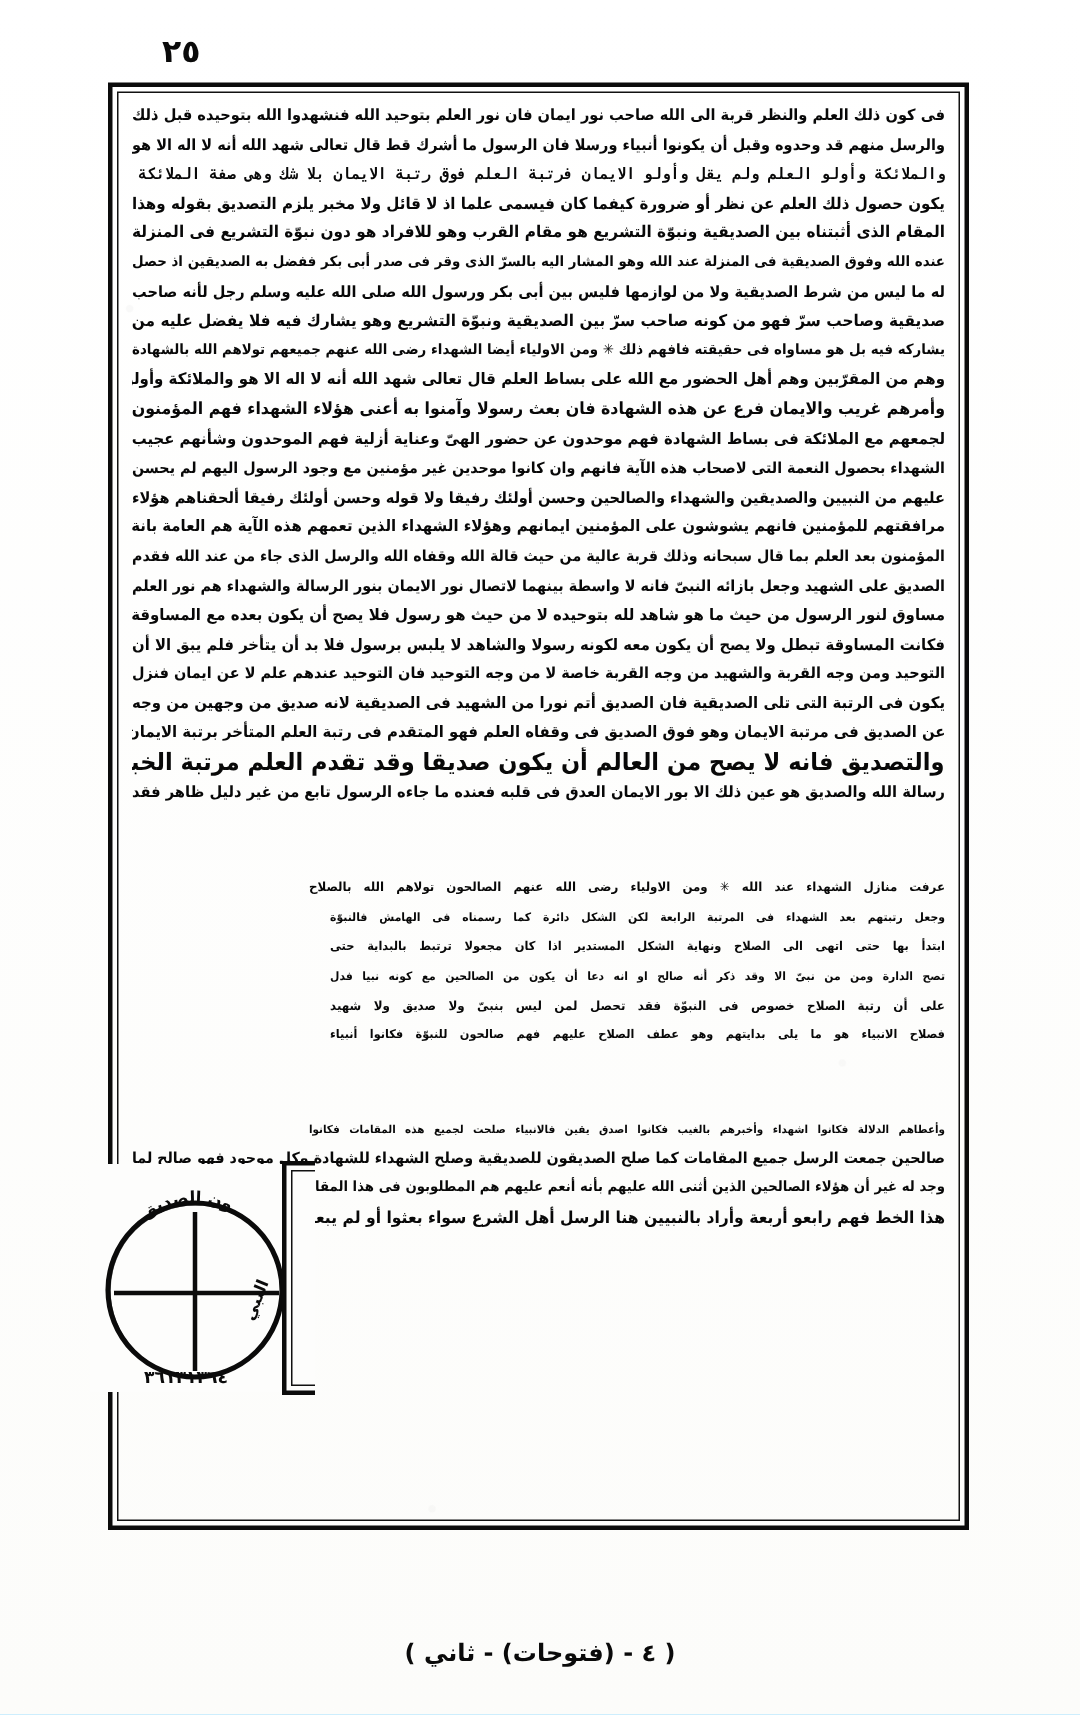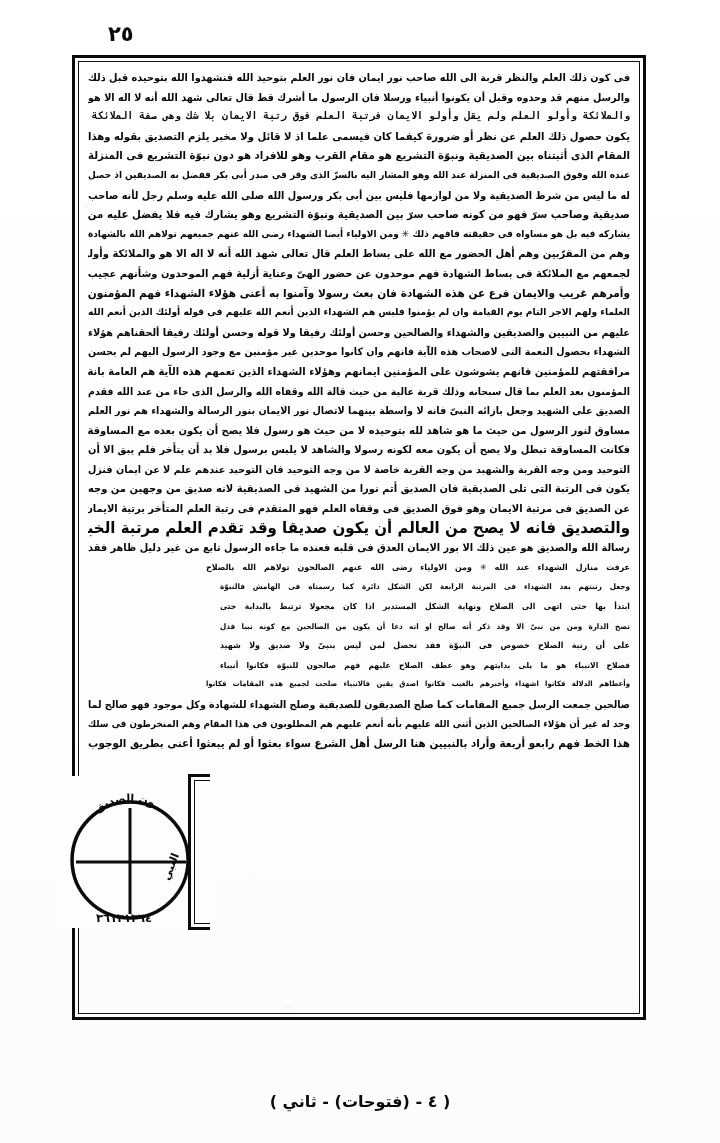--- a/index.html
+++ b/index.html
@@ -68,21 +68,21 @@
     overflow:hidden;
     text-align:justify;
     text-align-last:justify;
     font-weight:600;
     letter-spacing:-0.2px;
     transform:scaleY(1.06);
     transform-origin:center right;
   }
   
   .line.notch{padding-left:132px;}
-  .line.notch-small{padding-left:118px;}
+  .line.notch-small{padding-left:118px;margin-top:44px;}
 
   
   #circle-figure{
     position:absolute;left:52px;top:772px;
     width:156px;height:160px;
     z-index:6;
   }
   #circle-figure svg{display:block;}
 
   
@@ -143,25 +143,24 @@
   <div class="line" style="display: block; font-size: 9.74px;">فى كون ذلك العلم والنظر قربة الى الله صاحب نور ايمان فان نور العلم بتوحيد الله فنشهدوا الله بتوحيده قبل ذلك</div>
       <div class="line" style="display: block; font-size: 9.67px;">والرسل منهم قد وحدوه وقبل أن يكونوا أنبياء ورسلا فان الرسول ما أشرك قط قال تعالى شهد الله أنه لا اله الا هو</div>
       <div class="line" style="display: block; font-size: 9.84px; font-family: Liberation Mono, monospace;">والملائكة وأولو العلم ولم يقل وأولو الايمان فرتبة العلم فوق رتبة الايمان بلا شك وهى صفة الملائكة والرسل وقد</div>
       <div class="line" style="display: block; font-size: 10.06px;">يكون حصول ذلك العلم عن نظر أو ضرورة كيفما كان فيسمى علما اذ لا قائل ولا مخبر يلزم التصديق بقوله وهذا</div>
       <div class="line" style="display: block; font-size: 10.22px;">المقام الذى أثبتناه بين الصديقية ونبوّة التشريع هو مقام القرب وهو للافراد هو دون نبوّة التشريع فى المنزلة</div>
       <div class="line" style="display: block; font-size: 8.94px;">عنده الله وفوق الصديقية فى المنزلة عند الله وهو المشار اليه بالسرّ الذى وقر فى صدر أبى بكر ففضل به الصديقين اذ حصل</div>
       <div class="line" style="display: block; font-size: 9.71px;">له ما ليس من شرط الصديقية ولا من لوازمها فليس بين أبى بكر ورسول الله صلى الله عليه وسلم رجل لأنه صاحب</div>
       <div class="line" style="display: block; font-size: 10.22px;">صديقية وصاحب سرّ فهو من كونه صاحب سرّ بين الصديقية ونبوّة التشريع وهو يشارك فيه فلا يفضل عليه من</div>
       <div class="line" style="display: block; font-size: 8.94px;">يشاركه فيه بل هو مساواه فى حقيقته فافهم ذلك ✳ ومن الاولياء أيضا الشهداء رضى الله عنهم جميعهم تولاهم الله بالشهادة</div>
       <div class="line" style="display: block; font-size: 10px;">وهم من المقرّبين وهم أهل الحضور مع الله على بساط العلم قال تعالى شهد الله أنه لا اله الا هو والملائكة وأولوا العلم</div>
+      <div class="line" style="display: block; font-size: 10.54px;">وأمرهم غريب والايمان فرع عن هذه الشهادة فان بعث رسولا وآمنوا به أعنى هؤلاء الشهداء فهم المؤمنون</div>
       <div class="line" style="display: block; font-size: 9.93px;">لجمعهم مع الملائكة فى بساط الشهادة فهم موحدون عن حضور الهىّ وعناية أزلية فهم الموحدون وشأنهم عجيب</div>
-      <div class="line" style="display: block; font-size: 10.54px;">وأمرهم غريب والايمان فرع عن هذه الشهادة فان بعث رسولا وآمنوا به أعنى هؤلاء الشهداء فهم المؤمنون</div>
-      <div class="line" style="display: block; font-size: 9.14px;">العلماء ولهم الاجر التام يوم القيامة وان لم يؤمنوا فليس هم الشهداء الذين أنعم الله عليهم فى قوله أولئك الذين أنعم الله</div>
+      <div class="line" style="display: block; font-size: 9.52px;">الشهداء بحصول النعمة التى لاصحاب هذه الآية فانهم وان كانوا موحدين غير مؤمنين مع وجود الرسول اليهم لم يحسن</div>
       <div class="line" style="display: block; font-size: 9.73px;">عليهم من النبيين والصديقين والشهداء والصالحين وحسن أولئك رفيقا ولا قوله وحسن أولئك رفيقا ألحقناهم هؤلاء</div>
-      <div class="line" style="display: block; font-size: 9.52px;">الشهداء بحصول النعمة التى لاصحاب هذه الآية فانهم وان كانوا موحدين غير مؤمنين مع وجود الرسول اليهم لم يحسن</div>
       <div class="line" style="display: block; font-size: 9.96px;">مرافقتهم للمؤمنين فانهم يشوشون على المؤمنين ايمانهم وهؤلاء الشهداء الذين تعمهم هذه الآية هم العامة بانة</div>
       <div class="line" style="display: block; font-size: 9.48px;">المؤمنون بعد العلم بما قال سبحانه وذلك قربة عالية من حيث قالة الله وقفاه الله والرسل الذى جاء من عند الله فقدم</div>
       <div class="line" style="display: block; font-size: 9.61px;">الصديق على الشهيد وجعل بازائه النبىّ فانه لا واسطة بينهما لاتصال نور الايمان بنور الرسالة والشهداء هم نور العلم</div>
       <div class="line" style="display: block; font-size: 9.97px;">مساوق لنور الرسول من حيث ما هو شاهد لله بتوحيده لا من حيث هو رسول فلا يصح أن يكون بعده مع المساوقة</div>
       <div class="line" style="display: block; font-size: 9.9px;">فكانت المساوقة تبطل ولا يصح أن يكون معه لكونه رسولا والشاهد لا يلبس برسول فلا بد أن يتأخر فلم يبق الا أن</div>
       <div class="line" style="display: block; font-size: 9.63px;">التوحيد ومن وجه القربة والشهيد من وجه القربة خاصة لا من وجه التوحيد فان التوحيد عندهم علم لا عن ايمان فنزل</div>
       <div class="line" style="display: block; font-size: 9.96px;">يكون فى الرتبة التى تلى الصديقية فان الصديق أتم نورا من الشهيد فى الصديقية لانه صديق من وجهين من وجه</div>
       <div class="line" style="display: block; font-size: 9.93px;">عن الصديق فى مرتبة الايمان وهو فوق الصديق فى وقفاه العلم فهو المتقدم فى رتبة العلم المتأخر برتبة الايمان</div>
       <div class="line" style="display: block; font-size: 15px;">والتصديق فانه لا يصح من العالم أن يكون صديقا وقد تقدم العلم مرتبة الخبر فهو يعلم صادقا فى توحيد الله اذا بلغ</div>
       <div class="line" style="display: block; font-size: 9.78px;">رسالة الله والصديق هو عين ذلك الا بور الايمان العدق فى قلبه فعنده ما جاءه الرسول تابع من غير دليل ظاهر فقد</div>

